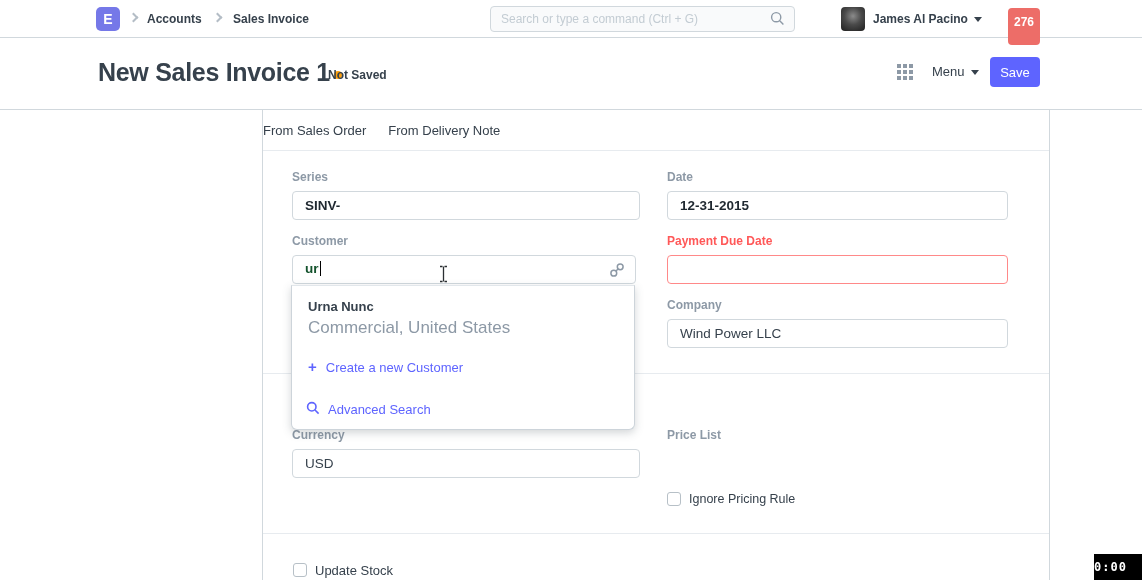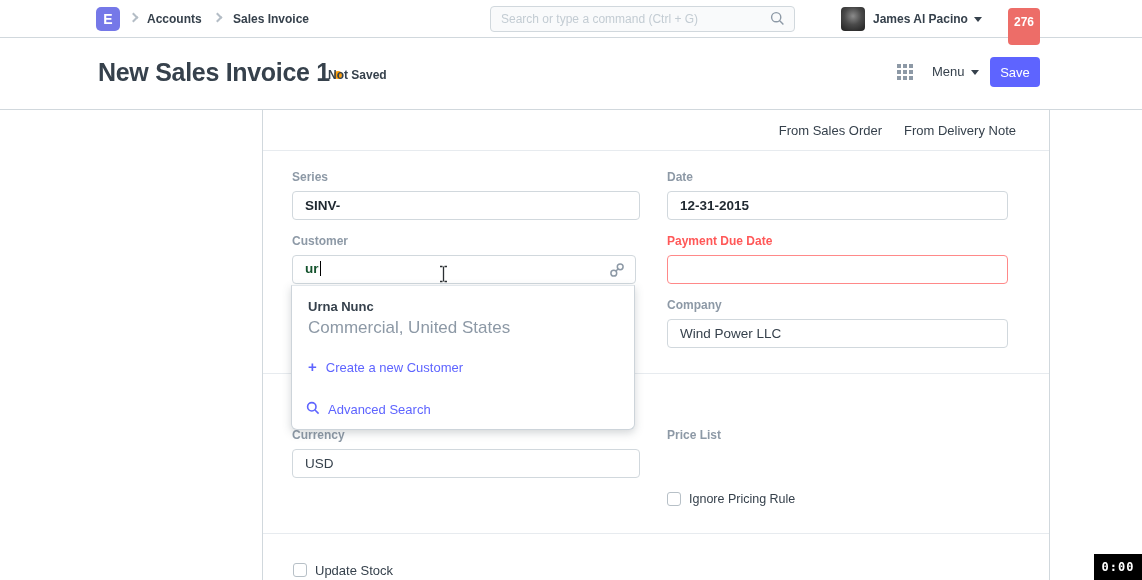--- a/index.html
+++ b/index.html
@@ -26,21 +26,21 @@
   .page-head { position:absolute; left:0; top:38px; width:1142px; height:72px; background:#fff; border-bottom:1px solid #d1d8dd; z-index:4; }
   .page-title { position:absolute; left:98px; top:20px; font-size:25px; font-weight:bold; color:#36414c; letter-spacing:-0.3px; }
   .indicator-dot { position:absolute; left:334px; top:33px; width:8px; height:8px; border-radius:50%; background:#ffa00a; }
   .indicator-text { position:absolute; left:328px; top:30px; font-size:12px; font-weight:bold; color:#36414c; }
   .grid-icon-btn { position:absolute; left:897px; top:26px; width:18px; height:18px; cursor:pointer; }
   .menu-btn { position:absolute; left:932px; top:26px; font-size:13px; color:#36414c; cursor:pointer; }
   .save-btn { position:absolute; left:990px; top:19px; width:50px; height:30px; background:#5e64ff; border:none; border-radius:4px; color:#fff; font-size:13px; font-family:inherit; cursor:pointer; }
 
   
   .card { position:absolute; left:262px; top:110px; width:788px; height:470px; background:#fff; border-left:1px solid #d1d8dd; border-right:1px solid #d1d8dd; }
-  .actions-row { position:absolute; left:0; top:0; width:100%; height:41px; border-bottom:1px solid #e7ebef; display:flex; justify-content:flex-end; align-items:center; gap:22px; padding-right:33px; }
+  .actions-row { position:absolute; left:0; top:0; width:100%; height:41px; border-bottom:1px solid #e7ebef; display:flex; justify-content:flex-start; align-items:center; gap:22px; padding-right:33px; }
   .link-action { font-size:13px; color:#36414c; cursor:pointer; }
   .divider { position:absolute; left:0; width:100%; height:1px; background:#e7ebef; }
   .div1 { top:263px; } .div2 { top:423px; }
 
   .f-label { position:absolute; font-size:12px; font-weight:bold; color:#8d99a6; }
   .f-input { position:absolute; height:29px; border:1px solid #d1d8dd; border-radius:4px; background:#fff; font-size:13.5px; font-family:inherit; color:#36414c; padding:0 12px; outline:none; }
   .bold-val { font-weight:bold; color:#1f2830; }
   .col-l { left:29px; } .col-r { left:404px; }
   .w-l { width:348px; } .w-r { width:341px; }
   .lbl-r1 { top:60px; } .inp-r1 { top:81px; }
@@ -64,21 +64,21 @@
   .dropdown { position:absolute; left:291px; top:285px; width:344px; height:145px; background:#fff; border:1px solid #cdd4da; border-top:1px solid #e2e7eb; border-radius:0 0 6px 6px; box-shadow:0 3px 9px rgba(80,90,100,0.25); z-index:10; }
   .dd-title { position:absolute; left:16px; top:13px; font-size:13px; font-weight:bold; color:#36414c; }
   .dd-sub { position:absolute; left:16px; top:32px; font-size:17px; color:#8d99a6; }
   .dd-option { position:absolute; left:0; top:6px; width:100%; height:48px; cursor:pointer; }
   .dd-create { position:absolute; left:16px; top:72px; font-size:13px; color:#5e64ff; cursor:pointer; }
   .dd-plus { font-size:15px; font-weight:bold; margin-right:9px; }
   .dd-adv { position:absolute; left:14px; top:115px; font-size:13px; color:#5e64ff; cursor:pointer; display:flex; align-items:center; gap:8px; }
 
   
   .ibeam-cursor { position:absolute; left:438px; top:265px; z-index:20; pointer-events:none; }
-  .rec-timer { position:absolute; left:1094px; top:554px; width:48px; height:26px; background:#000; color:#fff; font-family:"DejaVu Sans Mono",monospace; font-size:12px; font-weight:bold; text-align:center; line-height:26px; letter-spacing:1px; z-index:30; }
+  .rec-timer { position:absolute; left:1094px; top:554px; width:48px; height:26px; background:#000; color:#fff; font-family:"DejaVu Sans Mono",monospace; font-size:12px; font-weight:bold; text-align:left; line-height:26px; letter-spacing:1px; z-index:30; }
 </style>
 </head>
 <body>
 
 <div class="app">
 
   <div class="navbar">
     <div class="logo-badge">E</div>
     <span class="crumb-chev chev1"></span>
     <span class="crumb crumb-accounts">Accounts</span>

